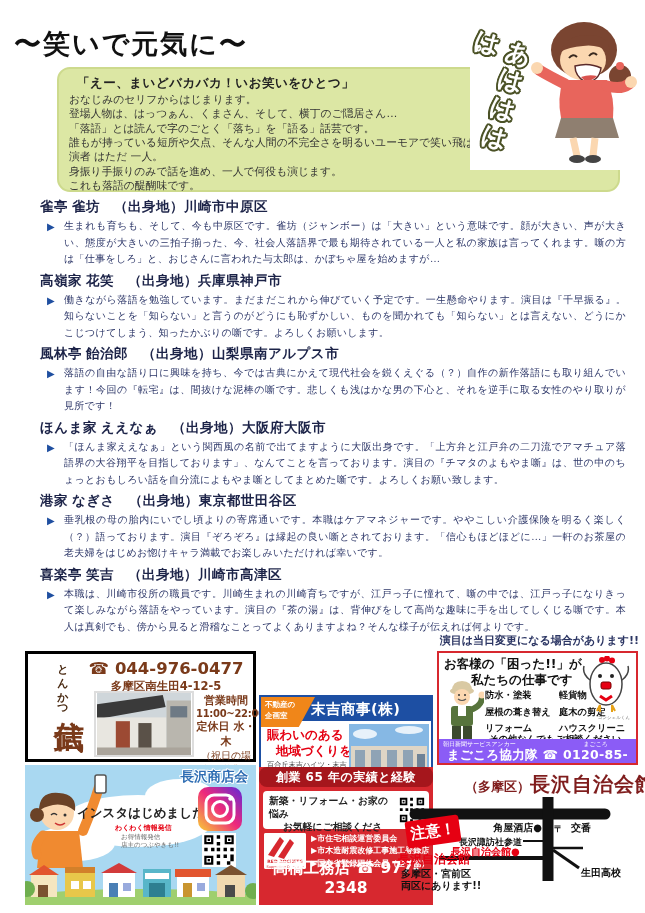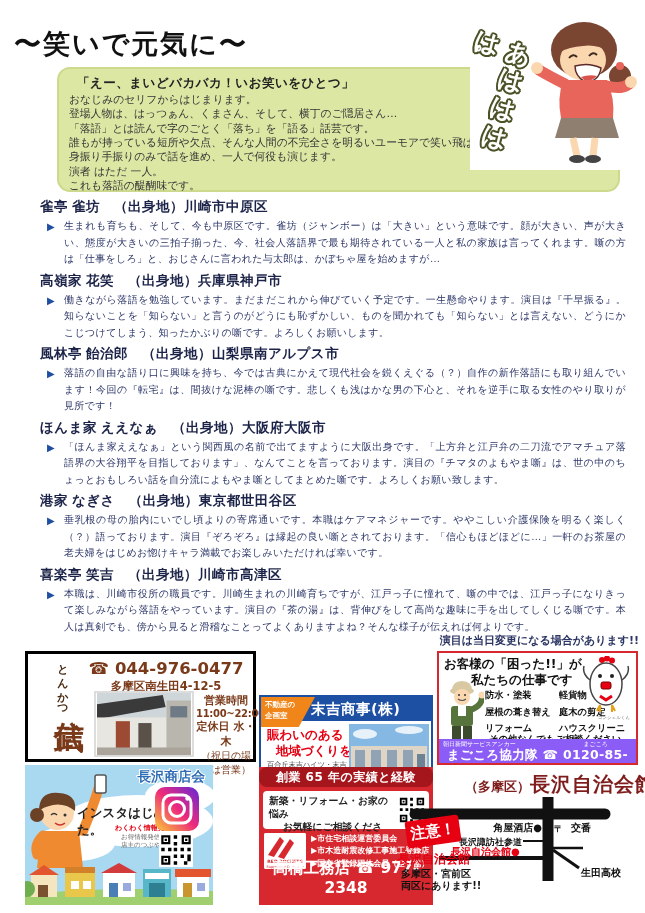--- a/index.html
+++ b/index.html
@@ -51,21 +51,21 @@
   .ad-tonkatsu { left:25px; top:651px; width:231px; height:111px; border:3px solid #000; }
   .tk-vert-small { position:absolute; left:26px; top:3px; writing-mode:vertical-rl; font-size:11px; font-weight:bold; color:#4a2a12; letter-spacing:1px; }
   .tk-name { position:absolute; left:26px; top:44px; writing-mode:vertical-rl; font-family:"DejaVu Serif","Liberation Serif",serif; font-size:30px; font-weight:900; color:#7a3a1a; line-height:1; }
   .tk-phone { position:absolute; left:52px; top:5px; width:172px; text-align:center; font-size:16.5px; font-weight:bold; color:#7a3a1a; }
   .tk-addr { position:absolute; left:52px; top:25px; width:172px; text-align:center; font-size:11.5px; font-weight:bold; color:#7a3a1a; }
   .tk-photo { position:absolute; left:66px; top:37px; width:100px; height:66px; border:2px solid #ddd; }
   .tk-hours { position:absolute; left:168px; top:39px; width:60px; text-align:center; color:#7a3a1a; font-weight:bold; }
   .tk-hours .h1 { font-size:11px; } .tk-hours .h2 { font-size:10px; letter-spacing:-.3px; }
   .tk-hours .h3 { font-size:11px; } .tk-hours .h4 { font-size:10px; font-weight:normal; }
   
-  .ad-shotenkai { left:25px; top:765px; width:188px; height:140px; background:#a9d8f1; overflow:hidden; }
+  .ad-shotenkai { left:25px; top:765px; width:231px; height:140px; background:#a9d8f1; overflow:hidden; }
   .sh-cloud { position:absolute; background:#fff; border-radius:50%; }
   .sh-name { position:absolute; right:8px; top:3px; font-size:13.5px; font-weight:bold; color:#2e6db3;
     text-shadow:1px 0 #fff,-1px 0 #fff,0 1px #fff,0 -1px #fff,1px 1px #fff,-1px -1px #fff; }
   .sh-insta { position:absolute; left:52px; top:40px; font-size:12.5px; font-weight:bold; color:#222; }
   .sh-sub1 { position:absolute; left:90px; top:58px; font-size:7px; font-weight:bold; color:#e60012; }
   .sh-sub2 { position:absolute; left:96px; top:68px; font-size:6.5px; color:#666; }
   .sh-sub3 { position:absolute; left:96px; top:76px; font-size:6.5px; color:#666; }
   .sh-ig { position:absolute; right:14px; top:22px; }
   .sh-qr { position:absolute; right:20px; top:68px; }
   .sh-woman { position:absolute; left:2px; top:8px; }
@@ -129,22 +129,22 @@
 <div id="page">
 
   <div class="title">〜笑いで元気に〜</div>
 
   <div class="intro-box">
     <p class="intro-head">「えー、まいどバカバカ！いお笑いをひとつ」</p>
     <p class="il">おなじみのセリフからはじまります。</p>
     <p class="il">登場人物は、はっつぁん、くまさん、そして、横丁のご隠居さん…</p>
     <p class="il">「落語」とは読んで字のごとく「落ち」を「語る」話芸です。</p>
     <p class="il">誰もが持っている短所や欠点、そんな人間の不完全さを明るいユーモアで笑い飛ばす。</p>
+    <p class="il">演者 はただ 一人。</p>
     <p class="il">身振り手振りのみで話を進め、一人で何役も演じます。</p>
-    <p class="il">演者 はただ 一人。</p>
     <p class="il">これも落語の醍醐味です。</p>
   </div>
 
   <div class="laugh-overlay">
     <div class="laugh">あはははは。</div>
     <svg class="woman-svg" width="118" height="155" viewBox="0 0 118 155">
       <ellipse cx="57" cy="36" rx="33" ry="28" fill="#7a4531"></ellipse>
       <circle cx="93" cy="62" r="11" fill="#7a4531"></circle>
       <circle cx="93" cy="52" r="4" fill="#e8655c"></circle>
       <ellipse cx="56" cy="46" rx="23" ry="20" fill="#fbd7b0"></ellipse>

